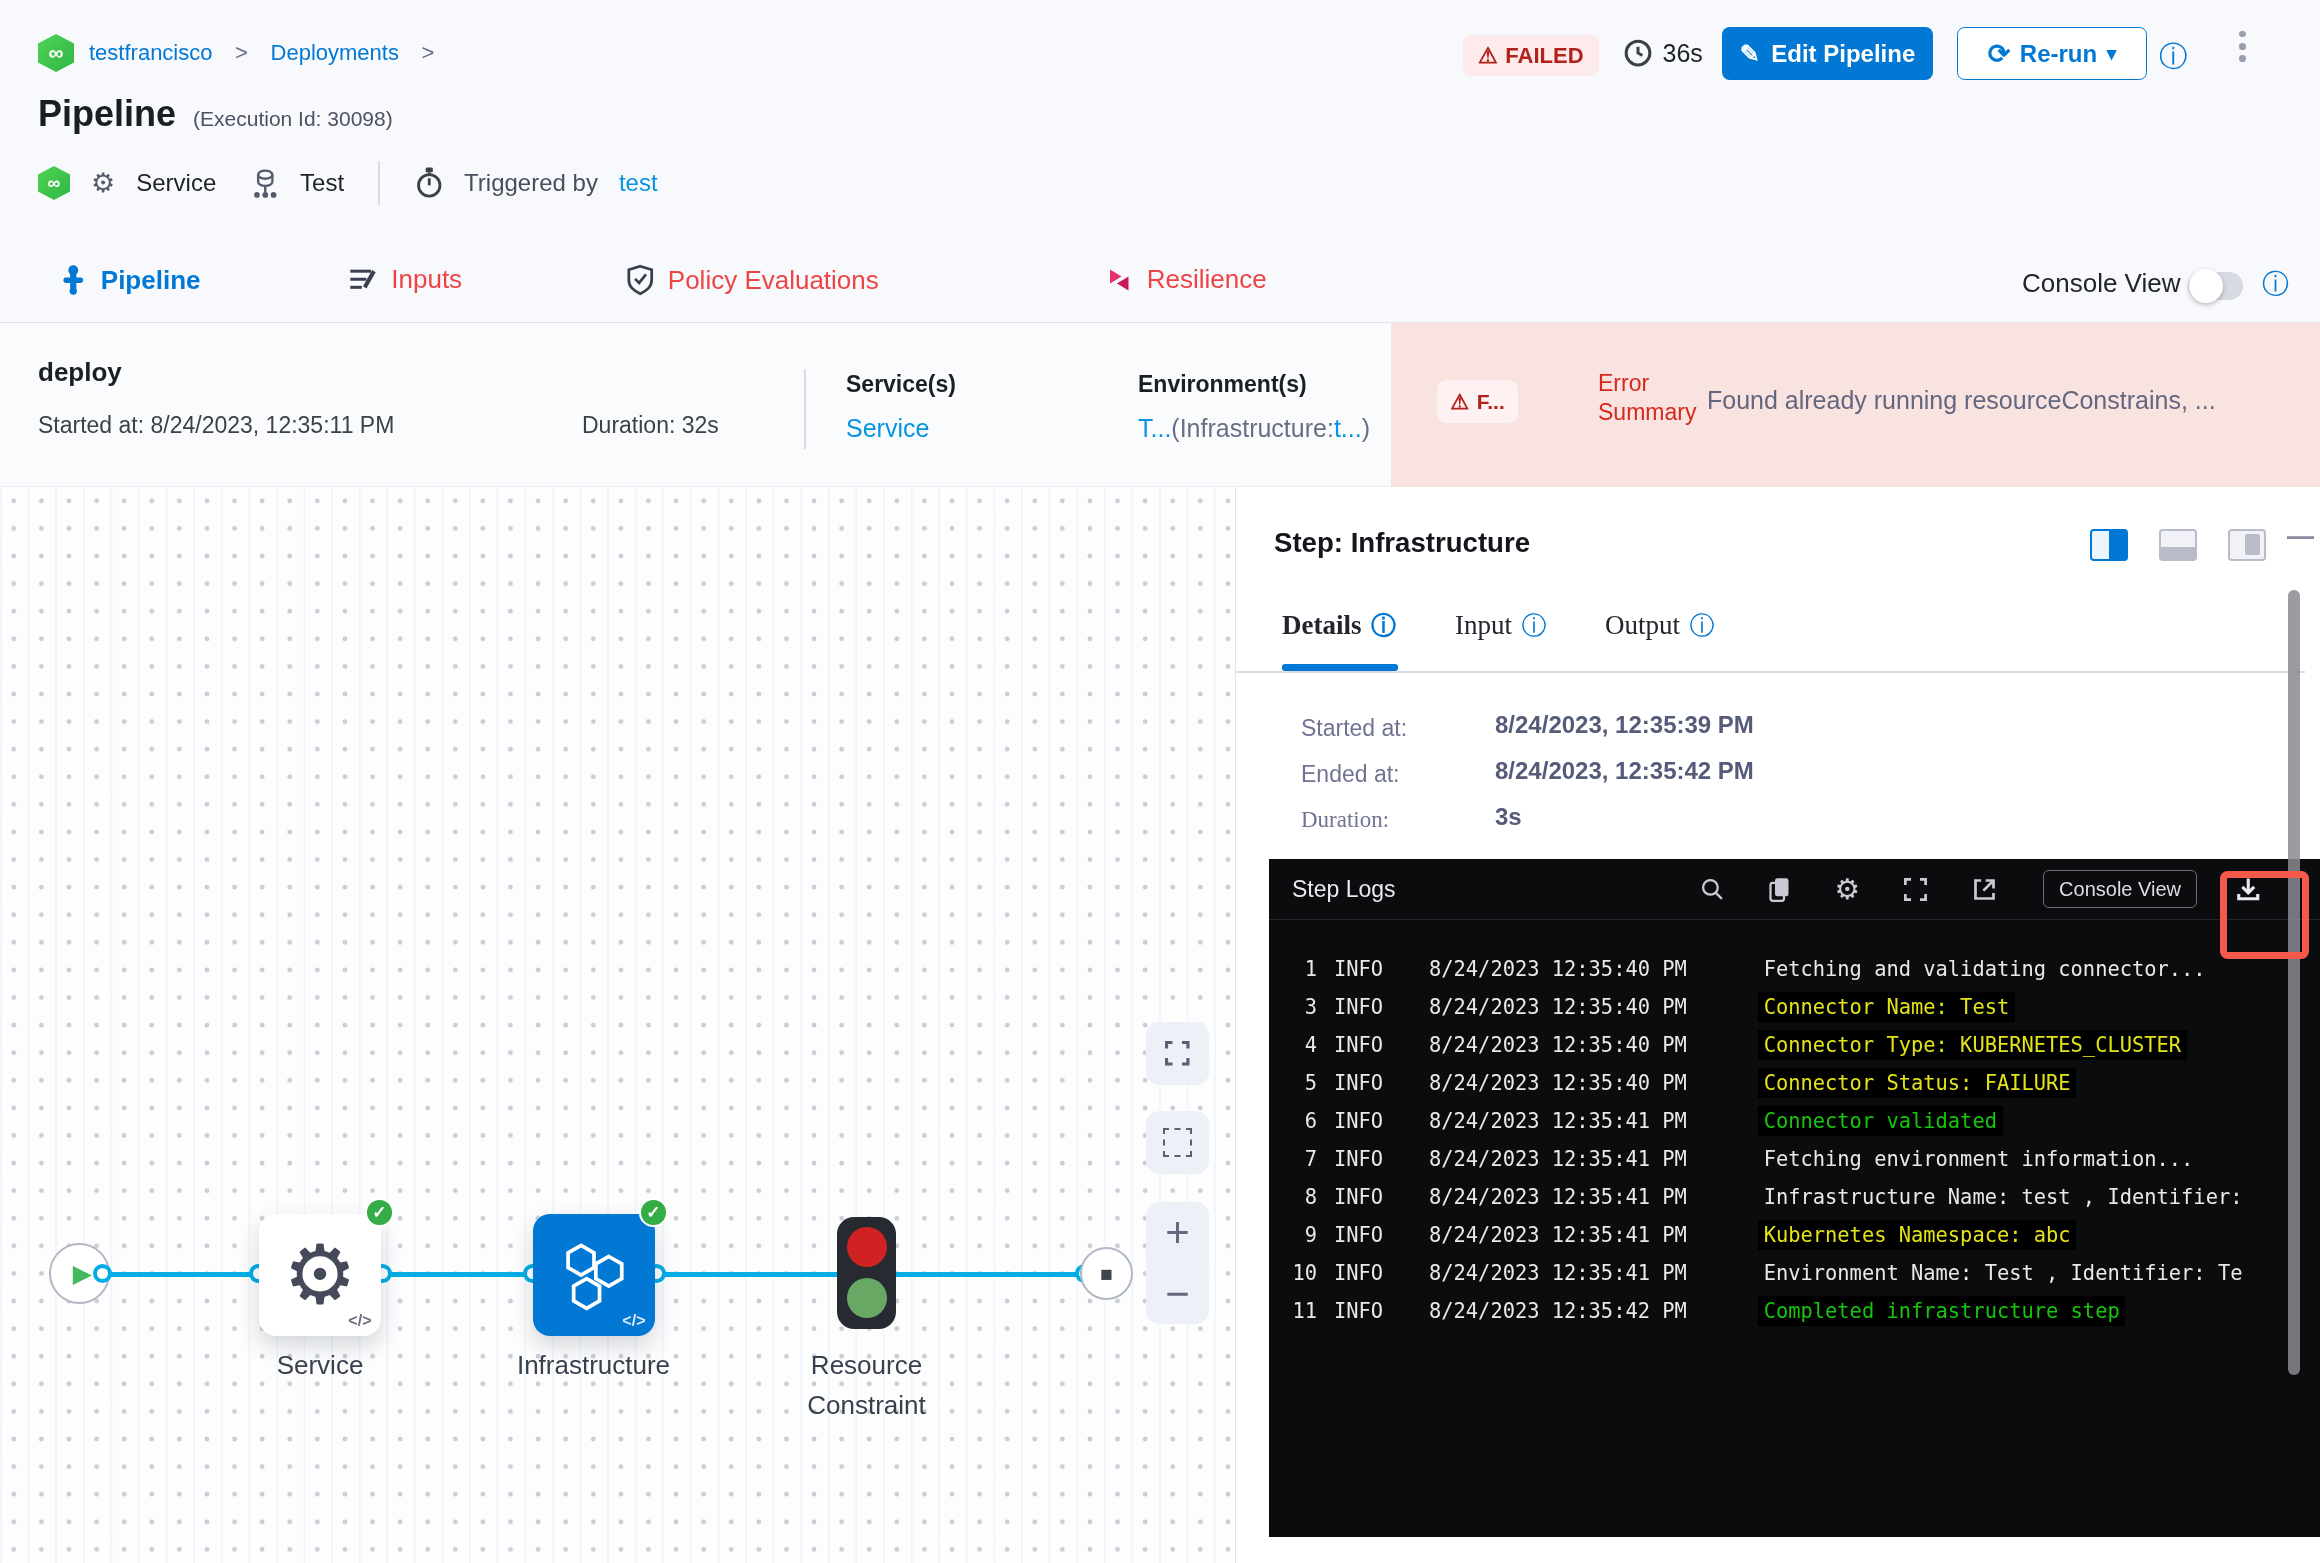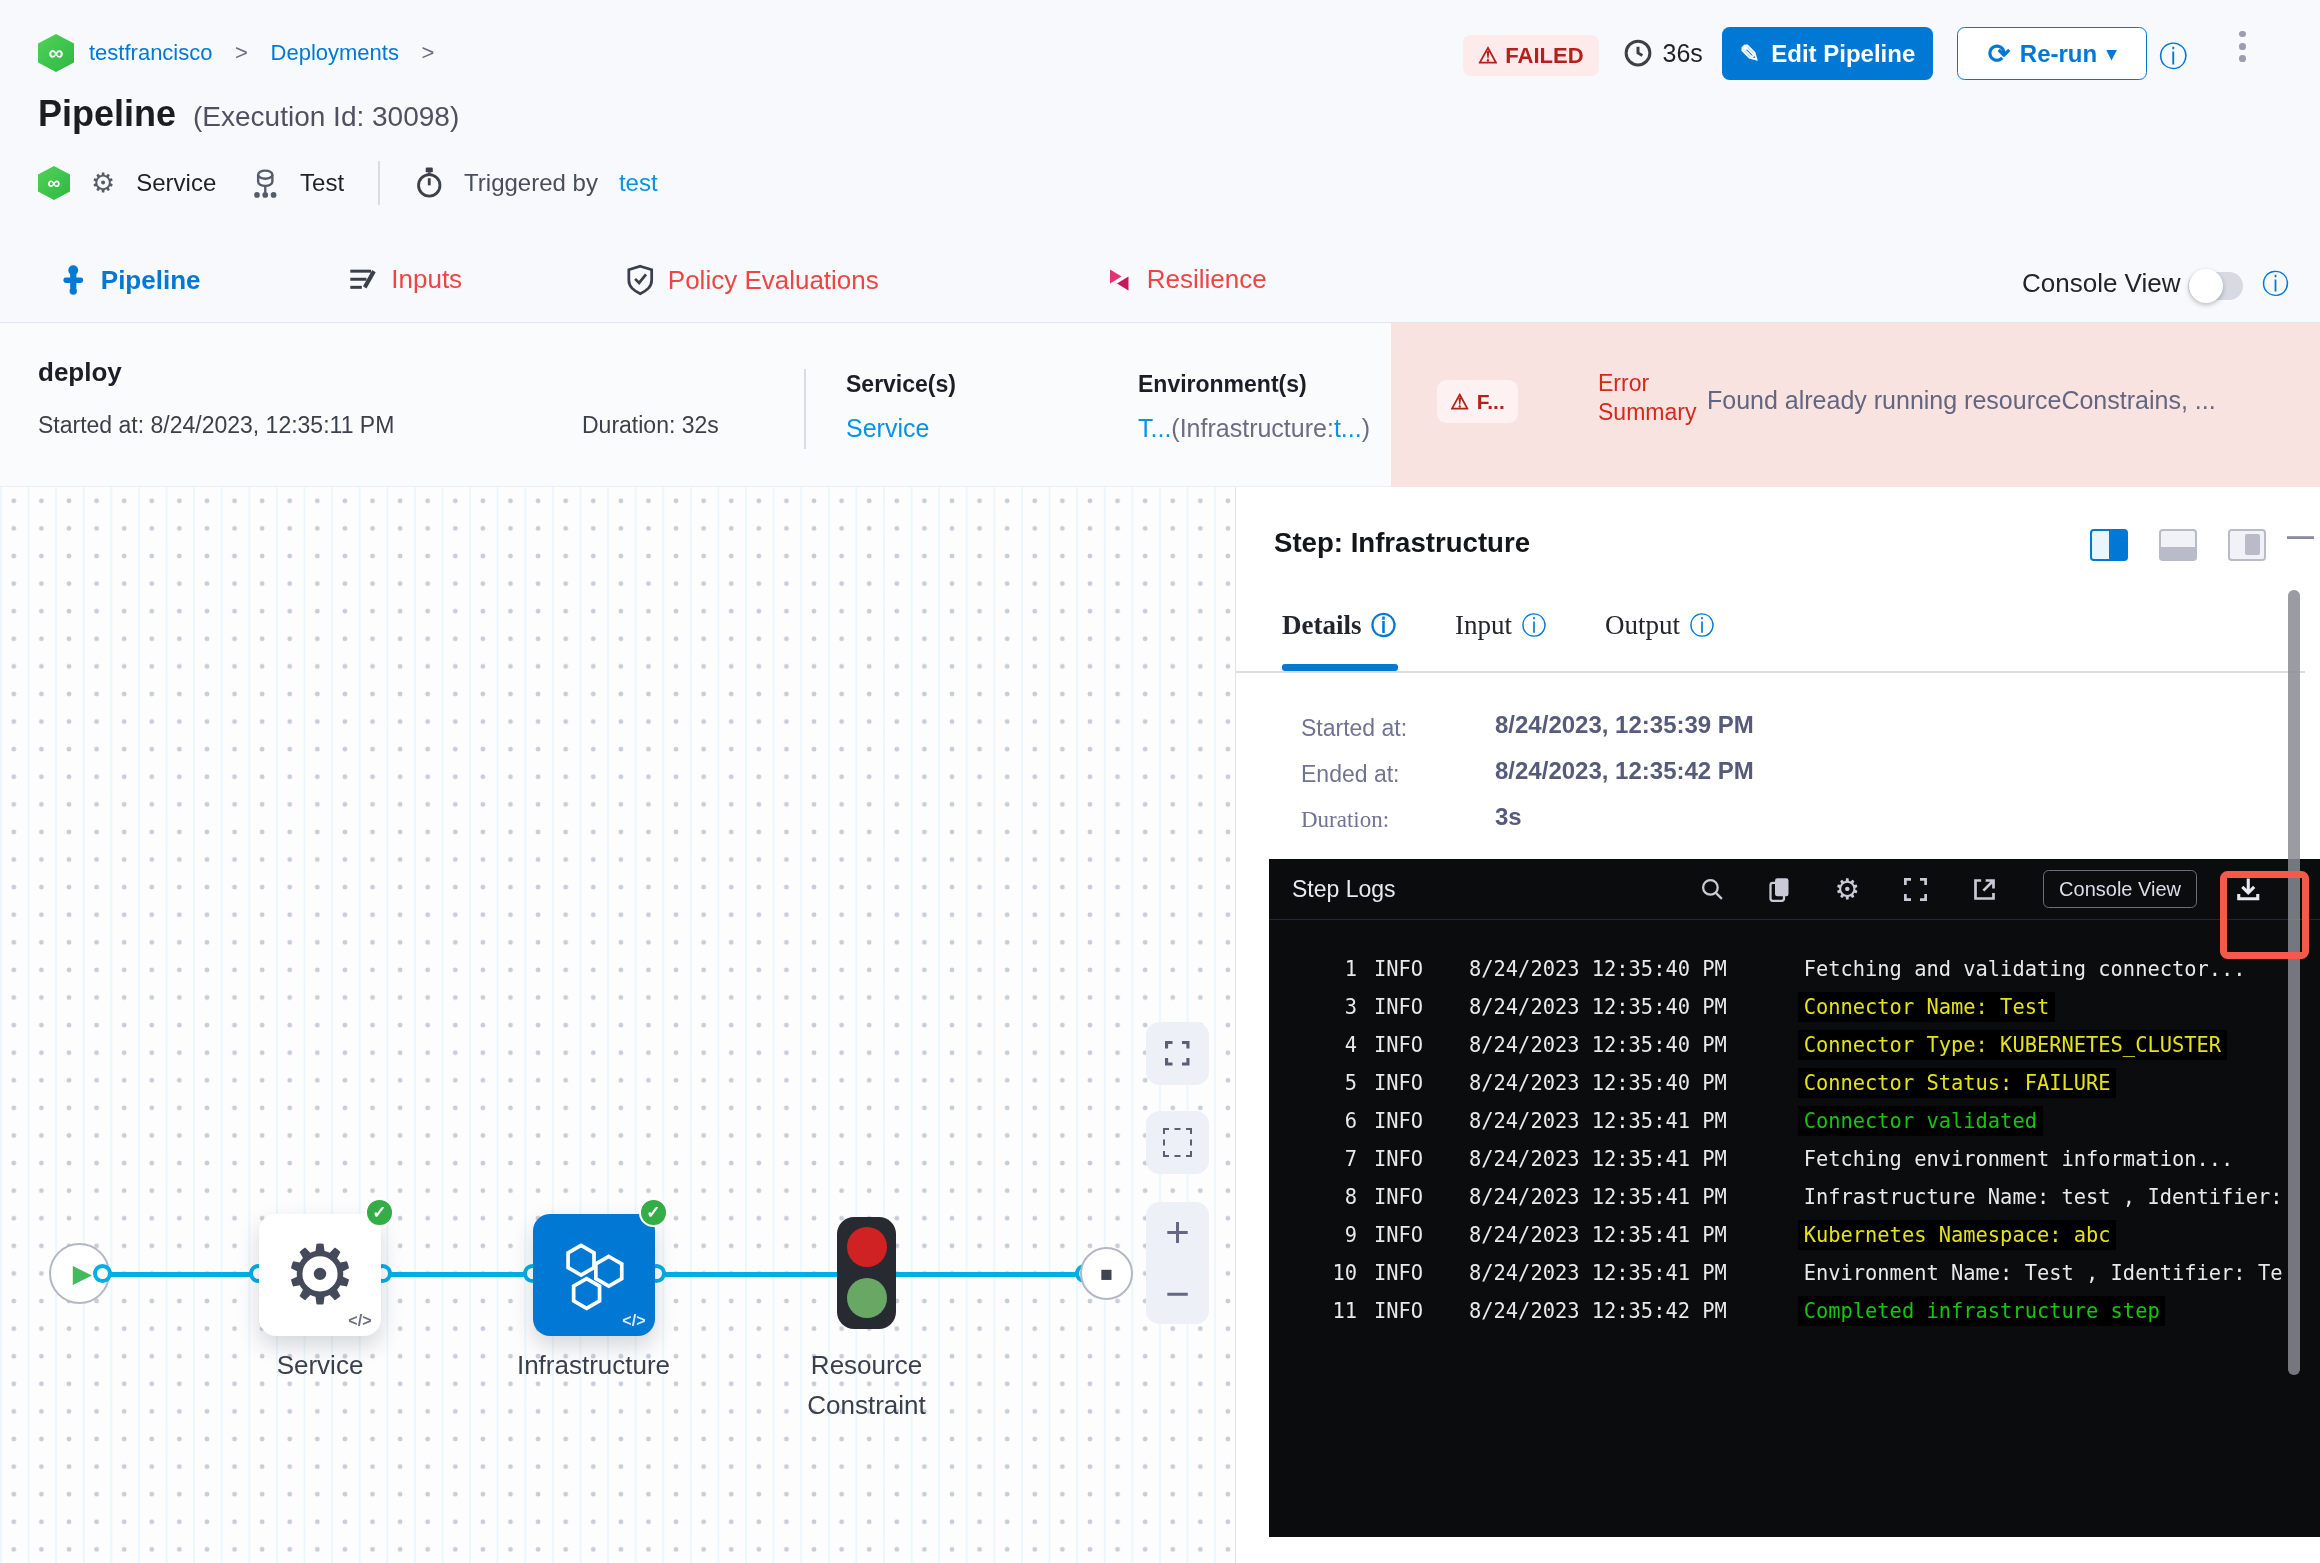--- a/index.html
+++ b/index.html
@@ -9,21 +9,21 @@
 
   
   #header { left:0; top:0; width:2321px; height:243px; background:#f8f9fc; }
   #tabbar { left:0; top:243px; width:2321px; height:80px; background:#f8f9fc; border-bottom:1.9px solid #e3e5ee; }
   .crumb { color:#0278d5; font-size:22px; }
   .crumb-sep { color:#6b6d85; font-size:22px; padding:0 7.6px; }
   .hexlogo { width:36px; height:38px; background:linear-gradient(135deg,#51d356,#2eb645);
     clip-path:polygon(50% 0,100% 25%,100% 75%,50% 100%,0 75%,0 25%);
     display:flex; align-items:center; justify-content:center; color:#fff; font-size:21px; font-weight:bold; }
   #page-title { font-size:36px; font-weight:bold; color:#1a1d21; }
-  #exec-id { font-size:28px; color:#4f5162; }
+  #exec-id { font-size:21px; color:#4f5162; }
   .meta-txt { font-size:24px; color:#1e2126; }
   .meta-ico { font-size:27px; color:#565b6b; }
   .vdiv { width:1.9px; background:#d9dbe5; }
 
   .badge-failed { background:#fcebea; border-radius:7.6px; padding:7.6px 15px; display:flex; align-items:center; gap:7.6px;
     color:#b4211a; font-weight:bold; font-size:22px; }
   .btn-primary { background:#0278d5; color:#fff; border-radius:7.6px; font-size:24px; font-weight:bold;
     display:flex; align-items:center; justify-content:center; gap:11.4px; }
   .btn-outline { background:#fff; color:#0278d5; border:1.9px solid #0278d5; border-radius:7.6px; font-size:24px; font-weight:bold;
     display:flex; align-items:center; justify-content:center; gap:9.5px; }
@@ -86,21 +86,21 @@
   .d-label { font-size:23px; color:#717393; }
   .d-value { font-size:24px; font-weight:bold; color:#555b79; }
 
   
   #logpanel { position:absolute; left:1269px; top:859px; width:1052px; height:678px; background:#0b0c0e; }
   #loghead { position:absolute; left:0; top:0; width:1052px; height:61px; border-bottom:1.9px solid #26262e;
     display:flex; align-items:center; }
   #loghead .title { color:#e9e9ef; font-size:23px; margin-left:23px; }
   .lh-ico { color:#c9cad6; }
   #console-view-btn { border:1.9px solid #6b6d78; border-radius:5.7px; color:#dcdde6; font-size:20px; padding:6.7px 15px; }
-  #log-rows { position:absolute; left:0; top:91px; width:1052px; font-family:"DejaVu Sans Mono",monospace; font-size:20.4px;padding-left:40px; }
+  #log-rows { position:absolute; left:0; top:91px; width:1052px; font-family:"DejaVu Sans Mono",monospace; font-size:20.4px; }
   .log-row { height:38px; line-height:38px; white-space:nowrap; }
   .ln { display:inline-block; width:48px; text-align:right; color:#e8e9ea; }
   .lvl { display:inline-block; margin-left:17px; width:57px; color:#e8e9ea; }
   .lt { display:inline-block; margin-left:38px; width:314px; color:#e8e9ea; }
   .lm { margin-left:15px; padding:2.9px 5.7px; }
   .lm.w { color:#e8e9ea; }
   .lm.g { color:#16c60c; background:#000; }
   .lm.y { color:#e3e318; background:#000; }
 
   #red-annot { position:absolute; left:2220px; top:871px; width:89px; height:88px; border:7.6px solid #f4594a; border-radius:7.6px; z-index:9; }

